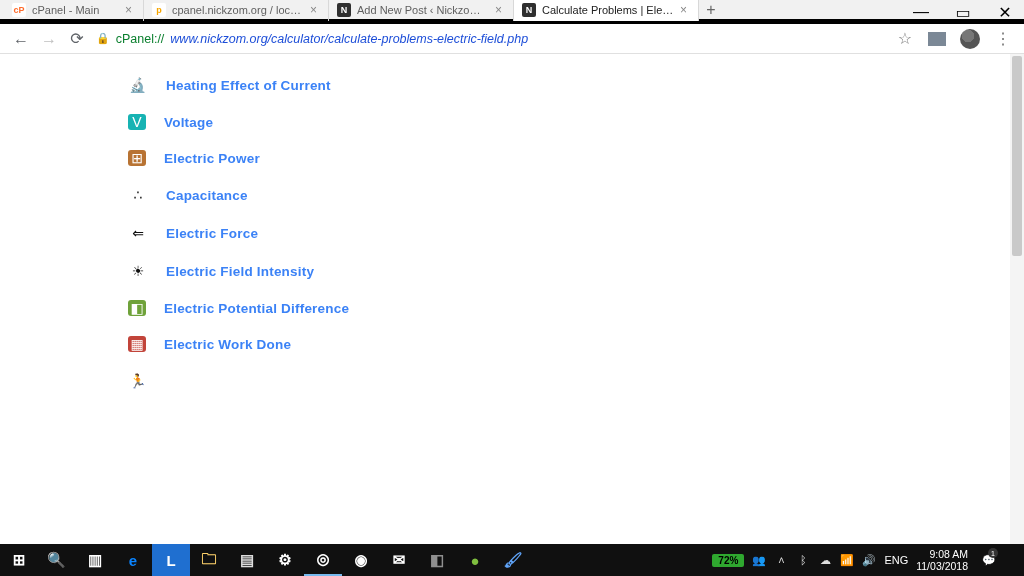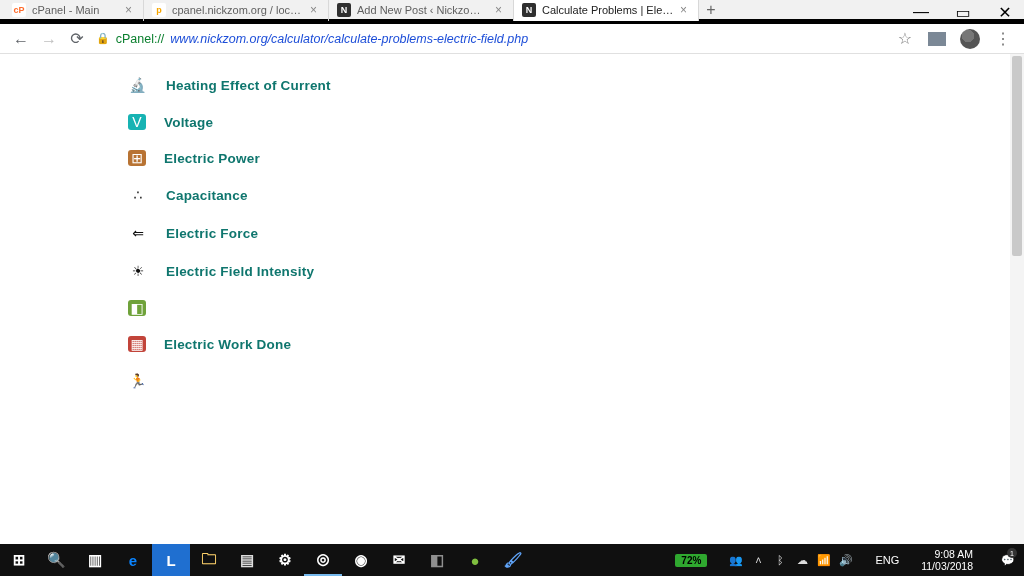--- a/index.html
+++ b/index.html
@@ -33,32 +33,32 @@
     .page { position: absolute; top: 54px; bottom: 32px; left: 0; right: 0; background: #fff; overflow: hidden; }
     .content-wrap { padding: 22px 0 0 110px; }
 
     .page-heading { display: flex; align-items: center; gap: 14px; margin-bottom: 58px; }
     .page-heading .hicon { width: 26px; height: 18px; background: linear-gradient(#e6e6e6,#cfcfcf); border:1px solid #c4c4c4; }
     .page-heading h1 { font-size: 23px; font-weight: 800; letter-spacing: 0.2px; color: #151515; }
 
     .topic-list { display: flex; flex-direction: column; gap: 20px; margin-left: 18px; }
     .topic-row { display: flex; align-items: center; gap: 18px; cursor: pointer; }
     .topic-icon { width: 20px; height: 18px; display: flex; align-items: center; justify-content: center; font-size: 14px; }
-    .topic-label { font-size: 13.5px; font-weight: 700; color: #0f766e; letter-spacing: 0.2px; }
+    .topic-label { font-size: 13.5px; font-weight: 700; color: #3b82f6; letter-spacing: 0.2px; }
 
     
     .scroll-track { position: absolute; right: 0; top: 0; bottom: 0; width: 14px; background: #f4f4f4; }
     .scroll-thumb { position:absolute; right:2px; top:2px; width:10px; height:200px; background:#c9c9c9; border-radius:2px; }
 
     
     .taskbar { position: absolute; bottom: 0; left: 0; right: 0; height: 32px; background: #101010; display: flex; align-items: center; color: #fff; font-size: 11px; }
     .tb-left { display: flex; align-items: center; gap: 0; }
     .tb-item { width: 38px; height: 32px; display: flex; align-items: center; justify-content: center; cursor: pointer; }
     .tb-item.active { border-bottom: 2px solid #76b9ed; }
-    .tb-right { margin-left: auto; display: flex; align-items: center; gap: 22px; padding-right: 3px; }
+    .tb-right { margin-left: auto; display: flex; align-items: center; gap: 8px; padding-right: 22px; }
     .battery-pill { background: #2fa82f; color: #000; font-weight: 600; padding: 1px 6px; border-radius: 2px; font-size: 10px; }
     .clock { text-align: right; line-height: 1.15; font-size: 10.5px; }
     .tray-icon { width:14px; height:14px; display:flex; align-items:center; justify-content:center; color:#ddd; }
     .notif { width:26px; height:32px; display:flex; align-items:center; justify-content:center; position:relative; }
     .notif-badge { position:absolute; top:4px; right:4px; width:10px; height:10px; border-radius:50%; background:#333; color:#fff; font-size:7px; display:flex; align-items:center; justify-content:center; }
   </style>
 </head>
 <body>
 
 <div class="window-controls">
@@ -133,20 +133,21 @@
         <div class="topic-row">
           <div class="topic-icon" style="color: rgb(17, 17, 17);">⇐</div>
           <div class="topic-label">Electric Force</div>
         </div>
         <div class="topic-row">
           <div class="topic-icon" style="color: rgb(17, 17, 17);">☀</div>
           <div class="topic-label">Electric Field Intensity</div>
         </div>
         <div class="topic-row">
           <div class="topic-icon" style="background: rgb(111, 162, 58); border-radius: 3px; width: 18px; height: 16px; color: rgb(255, 255, 255);">◧</div>
+          <div class="topic-label">Electric Potential Difference</div>
         </div>
         <div class="topic-row">
           <div class="topic-icon" style="background: rgb(194, 68, 58); border-radius: 3px; width: 18px; height: 16px; color: rgb(255, 255, 255);">▦</div>
           <div class="topic-label">Electric Work Done</div>
         </div>
         <div class="topic-row">
           <div class="topic-icon" style="color: rgb(17, 17, 17);">🏃</div>
         </div>
       </div>
   </div>

